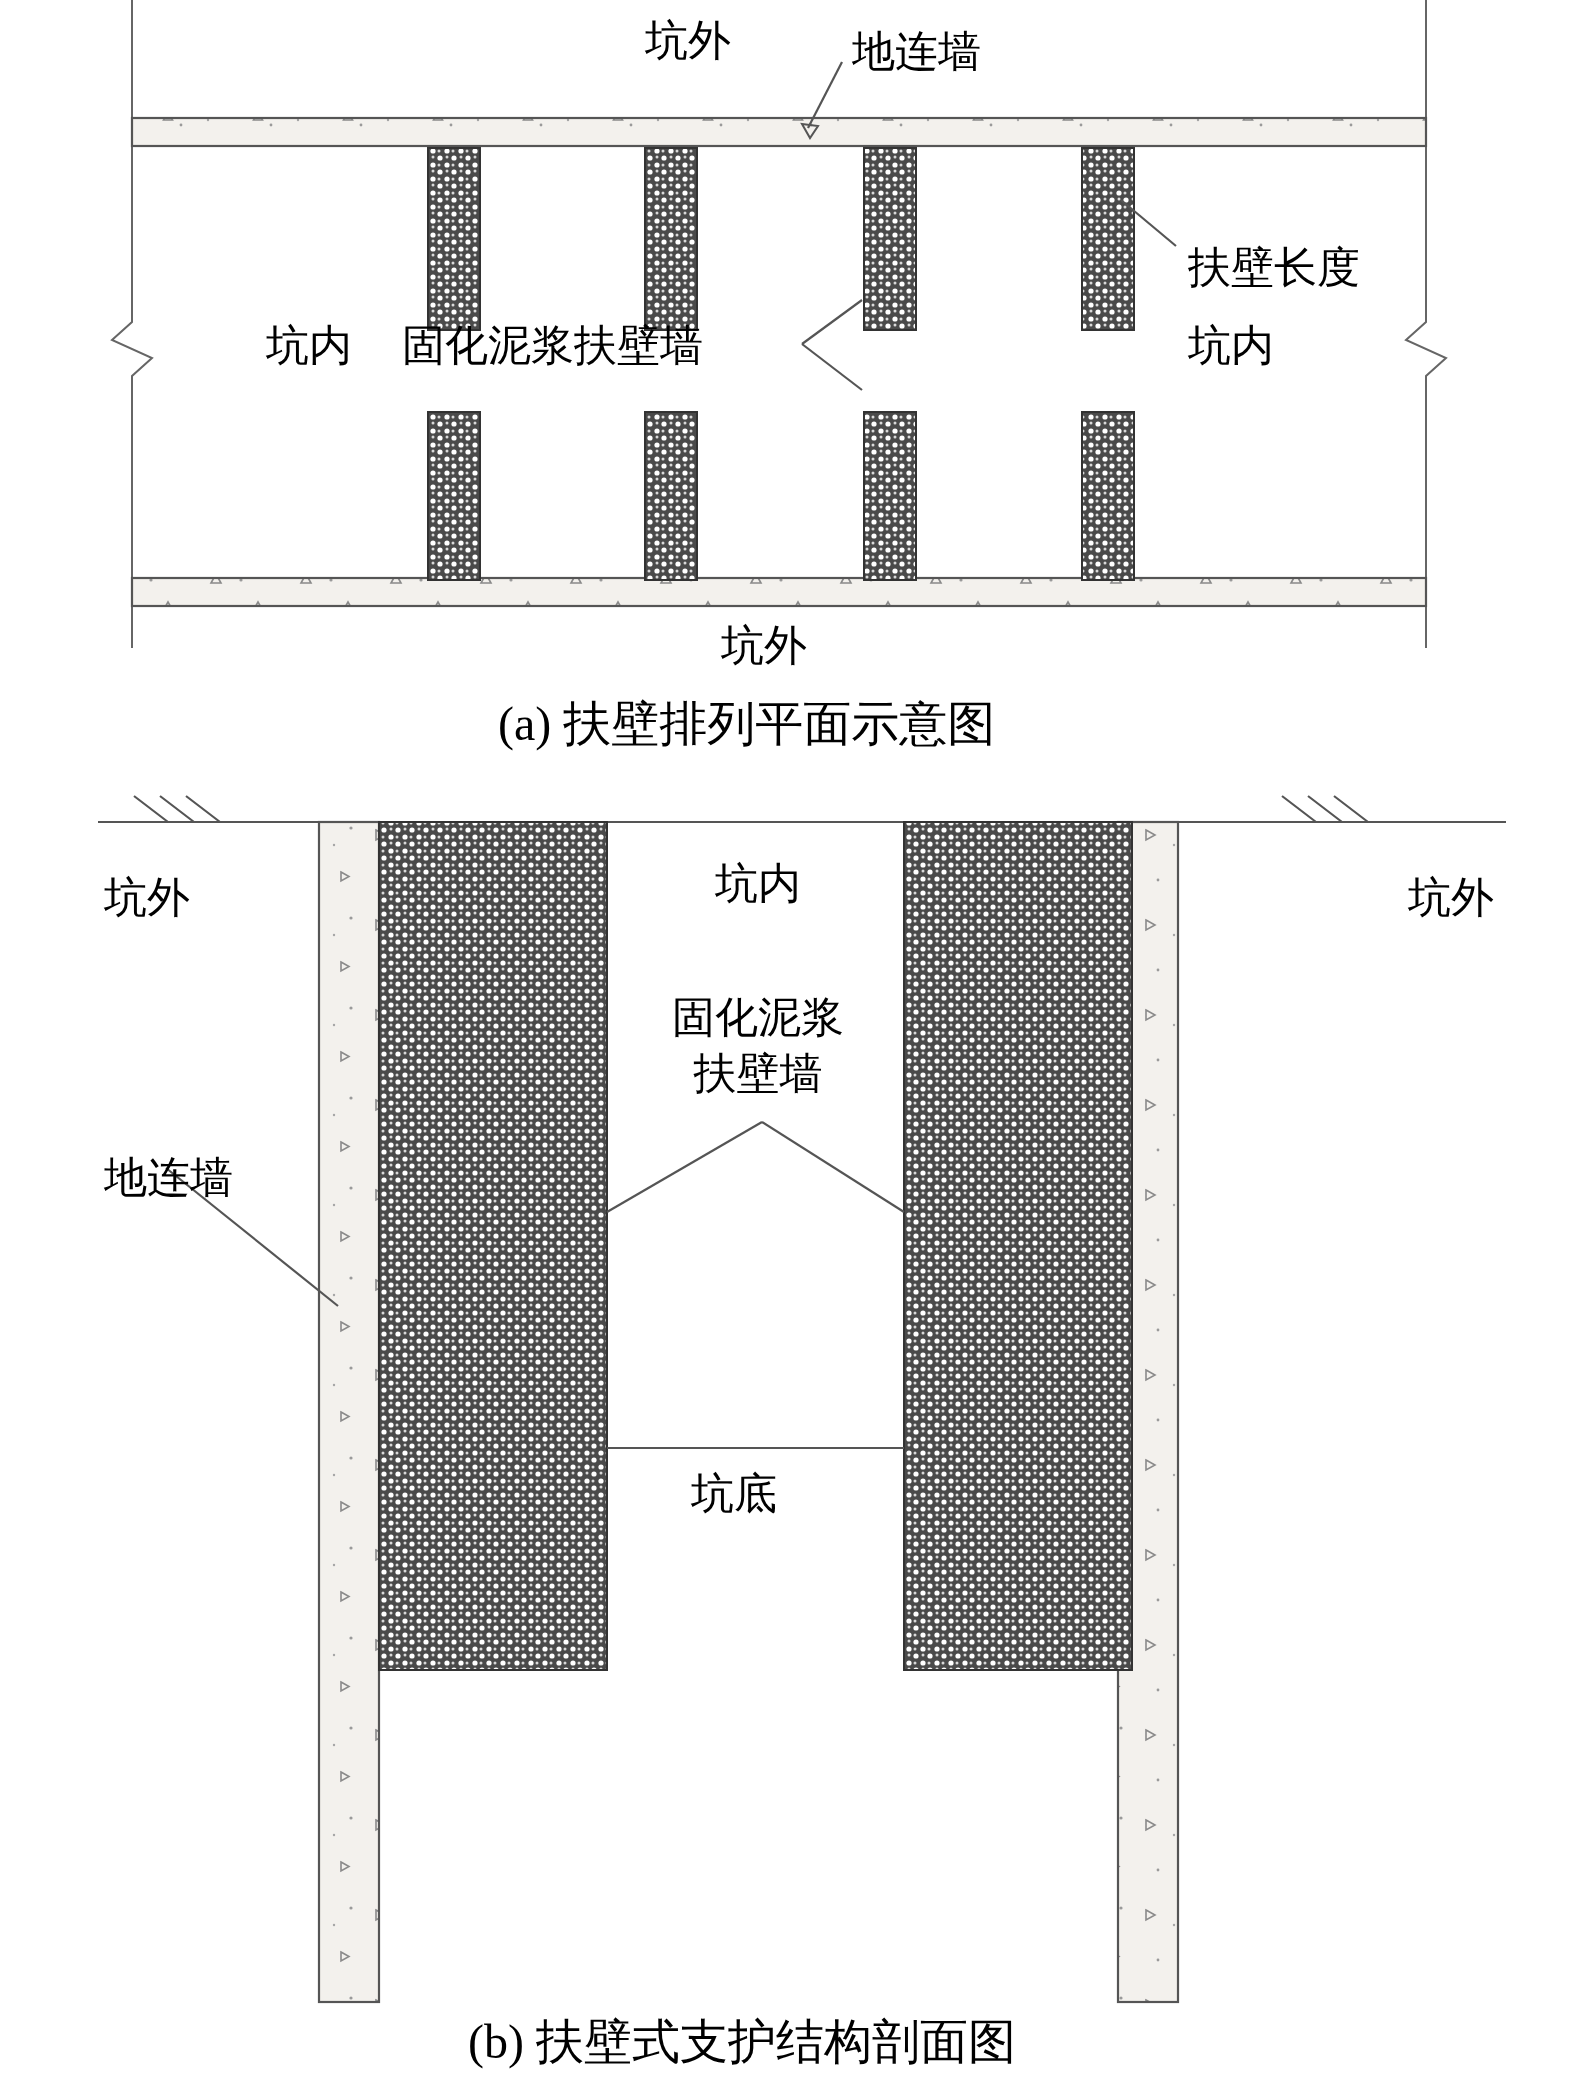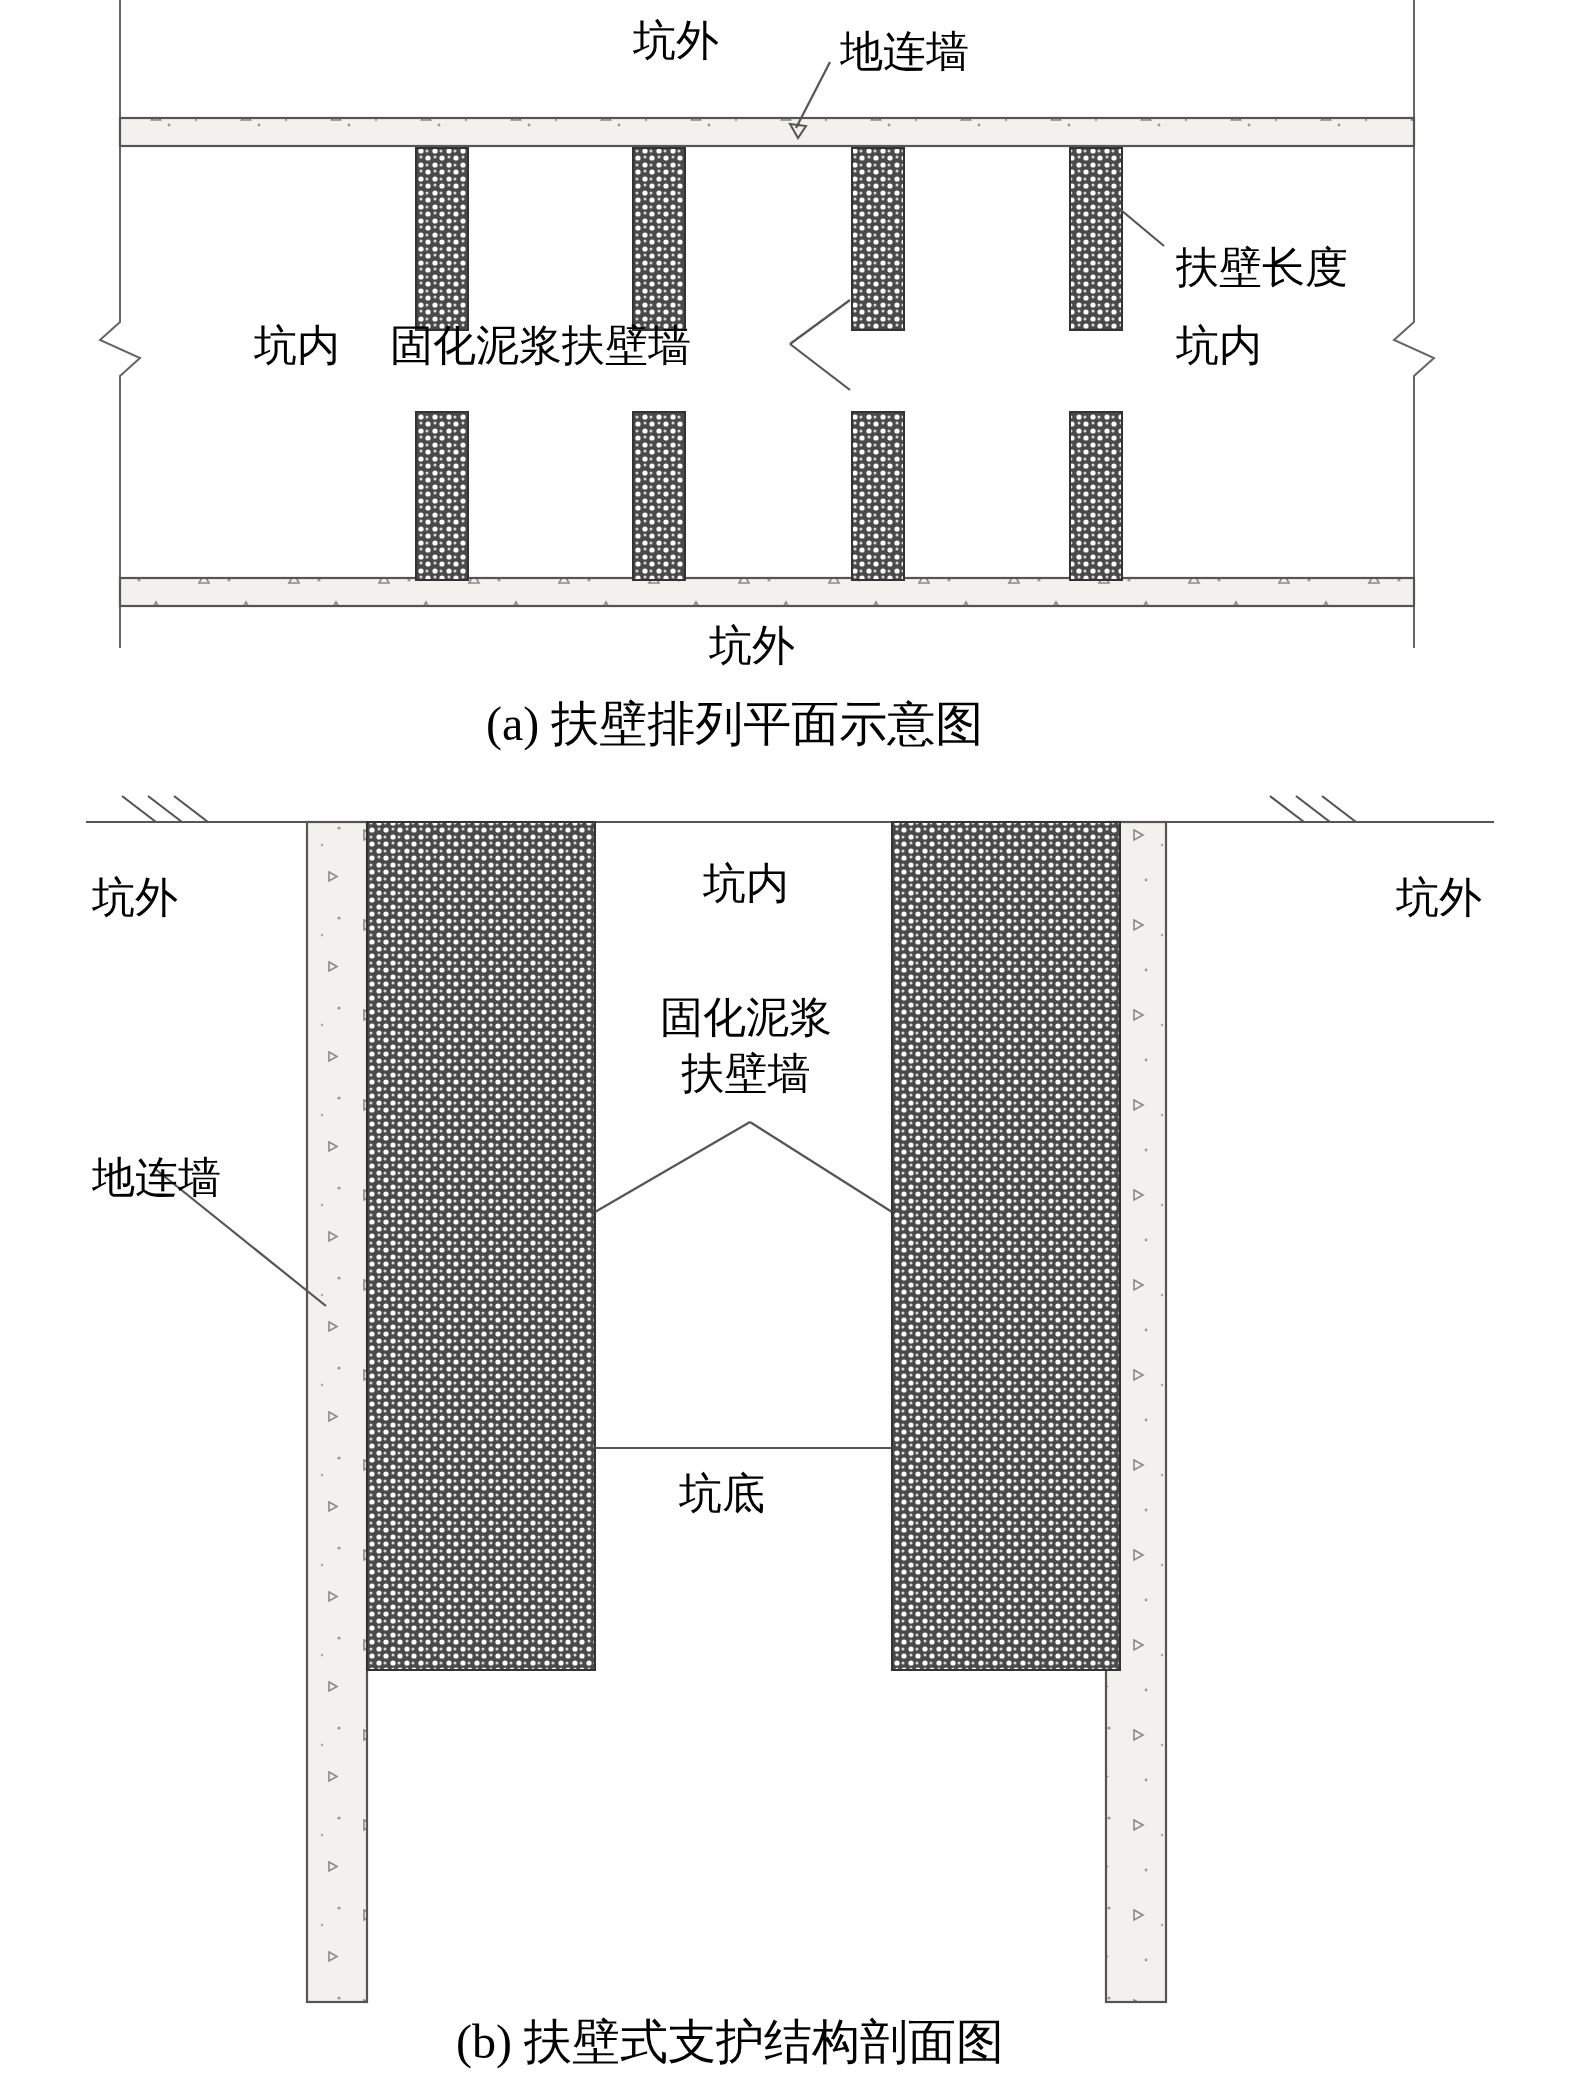--- a/index.html
+++ b/index.html
@@ -10,21 +10,21 @@
   body {
     width: 1575px;
     height: 2080px;
     font-family: "Liberation Serif", serif;
     color: #000000;
     position: relative;
     overflow: hidden;
   }
   .figure {
     position: absolute;
-    left: 4px;
+    left: 16px;
     top: 0;
     width: 1452px;
     height: 2080px;
   }
   svg {
     display: block;
   }
   .cn {
     font-family: "DejaVu Sans", sans-serif;
     font-size: 43px;

